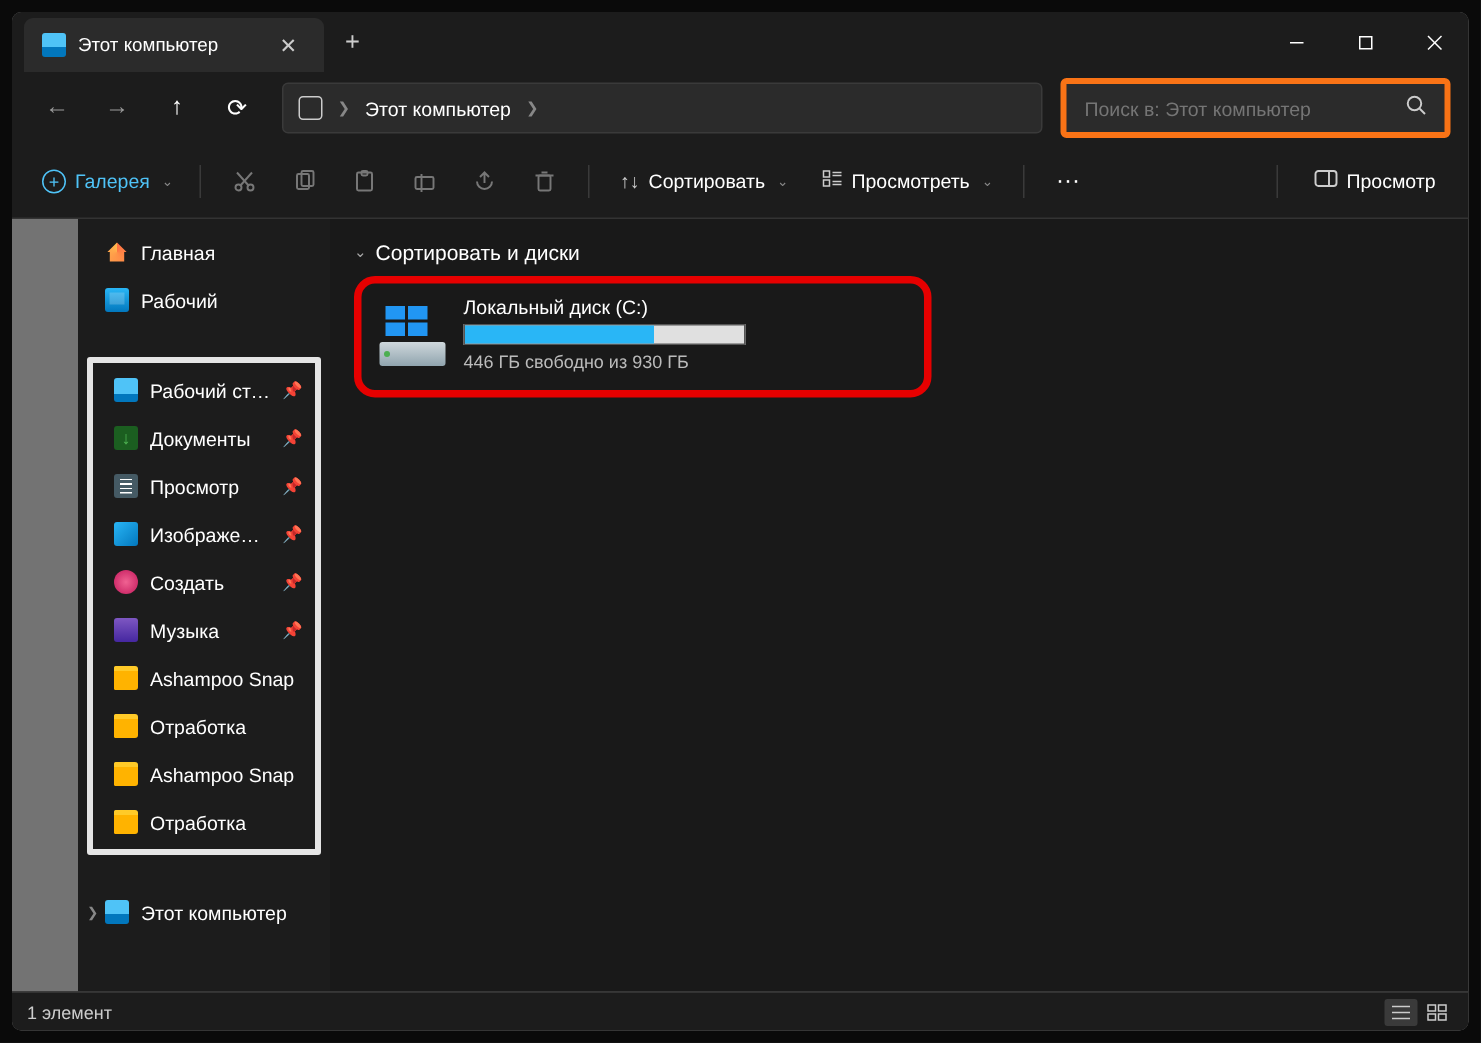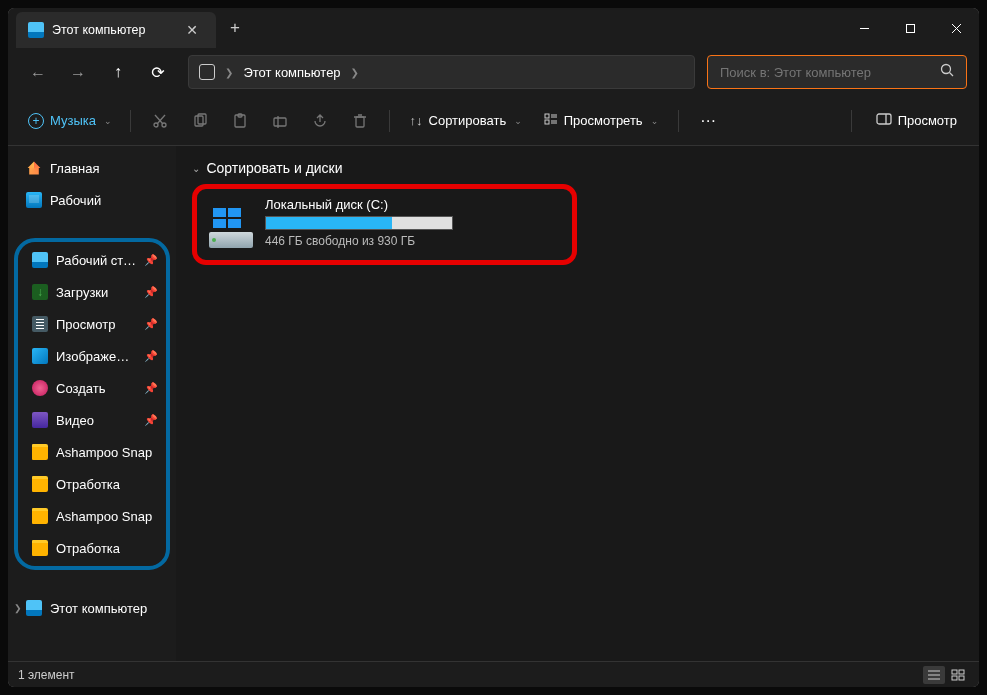--- a/index.html
+++ b/index.html
@@ -18,37 +18,37 @@
 .wc-btn { width: 46px; display: flex; align-items: center; justify-content: center; color: #fff; cursor: pointer; }
 
 
 .addrbar { height: 48px; display: flex; align-items: center; gap: 4px; padding: 0 12px; background: #1c1c1c; }
 .nav-btn { width: 36px; height: 32px; display: flex; align-items: center; justify-content: center; color: #999; cursor: pointer; border-radius: 4px; }
 .nav-btn.enabled { color: #fff; }
 .addr-box { flex: 1; display: flex; align-items: center; height: 34px; background: #2b2b2b; border: 1px solid #3a3a3a; border-radius: 4px; padding: 0 10px; gap: 10px; margin: 0 8px; }
 .addr-ico { width: 16px; height: 16px; border: 1.5px solid #ccc; border-radius: 3px; }
 .addr-text { color: #fff; font-size: 13px; }
 .chev { color: #888; font-size: 10px; }
-.search-box { width: 260px; height: 34px; background: #2b2b2b; border: 1px solid #f97316; border-radius: 4px; display: flex; align-items: center; padding: 16px 12px; gap: 8px; }
+.search-box { width: 260px; height: 34px; background: #2b2b2b; border: 4px solid #f97316; border-radius: 4px; display: flex; align-items: center; padding: 16px 12px; gap: 8px; }
 .search-box input { flex: 1; background: transparent; border: none; color: #aaa; font-size: 13px; outline: none; }
 .search-ico { color: #ccc; }
 
 
 .toolbar { height: 50px; display: flex; align-items: center; gap: 2px; padding: 0 12px; border-bottom: 1px solid #333; background: #1c1c1c; }
 .tb-create { display: flex; align-items: center; gap: 6px; color: #4fc3f7; padding: 6px 8px; border-radius: 4px; cursor: pointer; font-size: 13px; }
 .tb-create .plus { width: 16px; height: 16px; border: 1.5px solid #4fc3f7; border-radius: 50%; display: flex; align-items: center; justify-content: center; font-size: 12px; }
 .tb-chev { color: #888; font-size: 9px; margin-left: 2px; }
 .tb-sep { width: 1px; height: 22px; background: #3a3a3a; margin: 0 8px; }
 .tb-ico { width: 38px; height: 34px; display: flex; align-items: center; justify-content: center; color: #777; cursor: pointer; border-radius: 4px; }
 .tb-txt { display: flex; align-items: center; gap: 6px; color: #fff; padding: 6px 10px; cursor: pointer; font-size: 13px; border-radius: 4px; }
 .tb-txt svg, .tb-txt .ico-s { color: #ccc; }
 .tb-right { margin-left: auto; display: flex; align-items: center; gap: 6px; }
 
 
-.body { flex: 1; display: flex; overflow: hidden; }
+.body { flex: 1; display: flex; overflow: hidden; margin-left: 44px; }
 .sidebar { width: 168px; padding: 6px 4px; overflow: hidden; background: #1c1c1c; }
 .sb-item { display: flex; align-items: center; gap: 8px; height: 32px; padding: 0 8px 0 14px; color: #fff; font-size: 13px; cursor: pointer; border-radius: 4px; white-space: nowrap; overflow: hidden; position: relative; }
 .sb-item .lbl { flex: 1; overflow: hidden; text-overflow: ellipsis; }
 .sb-item .pin { color: #888; font-size: 11px; }
 .sb-ico { width: 16px; height: 16px; flex-shrink: 0; border-radius: 2px; }
 .ico-home { background: conic-gradient(#ff7043, #ffb74d); clip-path: polygon(50% 10%, 90% 50%, 80% 50%, 80% 90%, 20% 90%, 20% 50%, 10% 50%); }
 .ico-gallery { background: linear-gradient(#29b6f6, #0277bd); position: relative; }
 .ico-gallery::after { content:''; position:absolute; inset:3px 3px 5px 3px; background:#fff3; }
 .ico-desktop { background: linear-gradient(#4fc3f7 65%, #0277bd 65%); }
 .ico-download { background: #1b5e20; position:relative; }
@@ -56,27 +56,27 @@
 .ico-docs { background: #455a64; position:relative; }
 .ico-docs::after{content:'';position:absolute;inset:3px 4px;background:repeating-linear-gradient(#fff 0 1px,transparent 1px 3px);}
 .ico-images { background: linear-gradient(135deg,#29b6f6,#0277bd); }
 .ico-music { background: radial-gradient(circle,#f06292,#c2185b); border-radius:50%; }
 .ico-video { background: linear-gradient(#7e57c2,#4527a0); }
 .ico-folder { background: linear-gradient(#ffca28 20%, #ffb300 20%); border-radius: 1px 2px 2px 1px; }
 .ico-pc { background: linear-gradient(#4fc3f7 60%, #0277bd 60%); }
 .sb-gap { height: 20px; }
 .sb-caret { position: absolute; left: 2px; color: #888; font-size: 9px; }
 
-.annot-red-sidebar { border: 4px solid #0369a1; border-radius: 21px; margin: 2px; padding: 2px 0; }
+.annot-red-sidebar { border: 4px solid #e5e5e5; border-radius: 2px; margin: 2px; padding: 2px 0; }
 
 .content { flex: 1; padding: 8px 16px; overflow: auto; background: #191919; }
 .section-header { display: flex; align-items: center; gap: 6px; color: #fff; font-size: 14px; padding: 6px 0 8px; cursor: pointer; }
 .section-header .chev2 { color: #aaa; font-size: 10px; }
 
-.drive-box { border: 5px solid #e60000; border-radius: 14px; padding: 8px 12px 12px; width: 385px; display: flex; gap: 12px; align-items: flex-end; }
+.drive-box { border: 5px solid #e60000; border-radius: 14px; padding: 8px 12px 12px; width: 385px; display: flex; gap: 12px; align-items: center; }
 .drive-icon { width: 44px; height: 40px; position: relative; flex-shrink: 0; margin-top: 2px; }
 .drive-icon .win { position:absolute; top:0; left:4px; width:28px; height:20px; display:grid; grid-template:1fr 1fr/1fr 1fr; gap:2px; }
 .drive-icon .win div { background:#2196f3; }
 .drive-icon .hdd { position:absolute; bottom:0; left:0; right:0; height:16px; background: linear-gradient(#cfd8dc, #90a4ae); border-radius:2px; }
 .drive-icon .hdd::after { content:''; position:absolute; left:3px; top:6px; width:4px; height:4px; background:#4caf50; border-radius:50%; }
 .drive-info { flex: 1; }
 .drive-name { color: #fff; font-size: 13px; margin-bottom: 4px; }
 .drive-bar { width: 188px; height: 14px; background: #e0e0e0; border: 1px solid #555; position: relative; margin-bottom: 4px; }
 .drive-bar-fill { position:absolute; left:0; top:0; bottom:0; background:#29b6f6; }
 .drive-status { color: #bbb; font-size: 12px; }
@@ -139,21 +139,21 @@
             <circle cx="6" cy="6" r="4.5" stroke="#ccc" fill="none" stroke-width="1.3"></circle>
             <line x1="9.5" y1="9.5" x2="13" y2="13" stroke="#ccc" stroke-width="1.3"></line>
           </svg>
       </span>
     </div>
   </div>
 
   <div class="toolbar">
     <div class="tb-create">
       <span class="plus">+</span>
-      <span>Музыка</span>
+      <span>Галерея</span>
       <span class="tb-chev">⌄</span>
     </div>
     <div class="tb-sep"></div>
     <div class="tb-ico">
         <svg width="16" height="16" viewBox="0 0 16 16" stroke="#777" fill="none" stroke-width="1.3">
           <circle cx="4" cy="12" r="2"></circle>
           <circle cx="12" cy="12" r="2"></circle>
           <line x1="5" y1="11" x2="13" y2="2"></line>
           <line x1="11" y1="11" x2="3" y2="2"></line>
         </svg>
@@ -235,41 +235,41 @@
       <div class="sb-gap"></div>
       <div class="annot-red-sidebar">
         <div id="sb-pinned">
             <div class="sb-item">
               <div class="sb-ico ico-desktop"></div>
               <span class="lbl">Рабочий стол</span>
               <span class="pin">📌</span>
             </div>
             <div class="sb-item">
               <div class="sb-ico ico-download"></div>
-              <span class="lbl">Загрузки</span>
+              <span class="lbl">Документы</span>
               <span class="pin">📌</span>
             </div>
             <div class="sb-item">
               <div class="sb-ico ico-docs"></div>
               <span class="lbl">Просмотр</span>
               <span class="pin">📌</span>
             </div>
             <div class="sb-item">
               <div class="sb-ico ico-images"></div>
               <span class="lbl">Изображения</span>
               <span class="pin">📌</span>
             </div>
             <div class="sb-item">
               <div class="sb-ico ico-music"></div>
               <span class="lbl">Создать</span>
               <span class="pin">📌</span>
             </div>
             <div class="sb-item">
               <div class="sb-ico ico-video"></div>
-              <span class="lbl">Видео</span>
+              <span class="lbl">Музыка</span>
               <span class="pin">📌</span>
             </div>
             <div class="sb-item">
               <div class="sb-ico ico-folder"></div>
               <span class="lbl">Ashampoo Snap</span>
             </div>
             <div class="sb-item">
               <div class="sb-ico ico-folder"></div>
               <span class="lbl">Отработка</span>
             </div>

